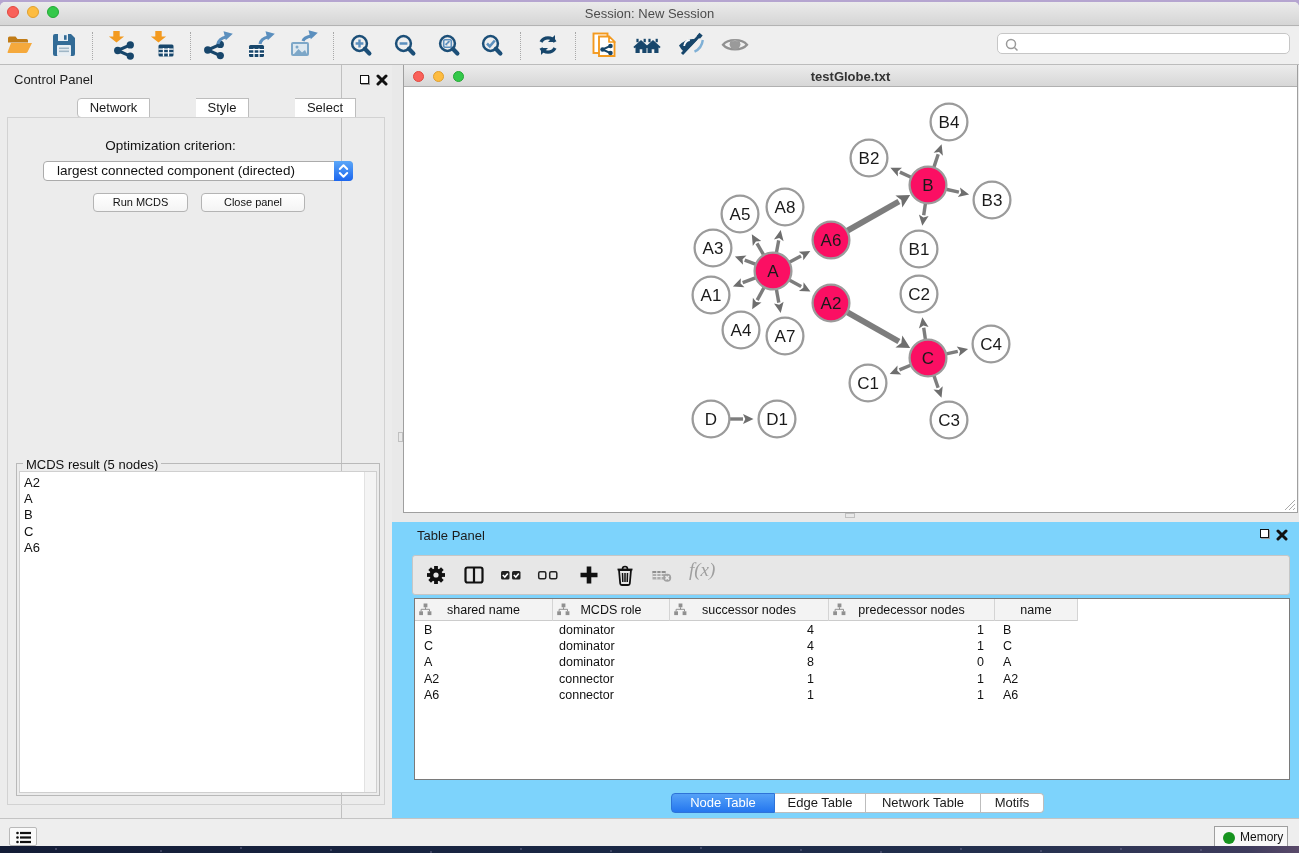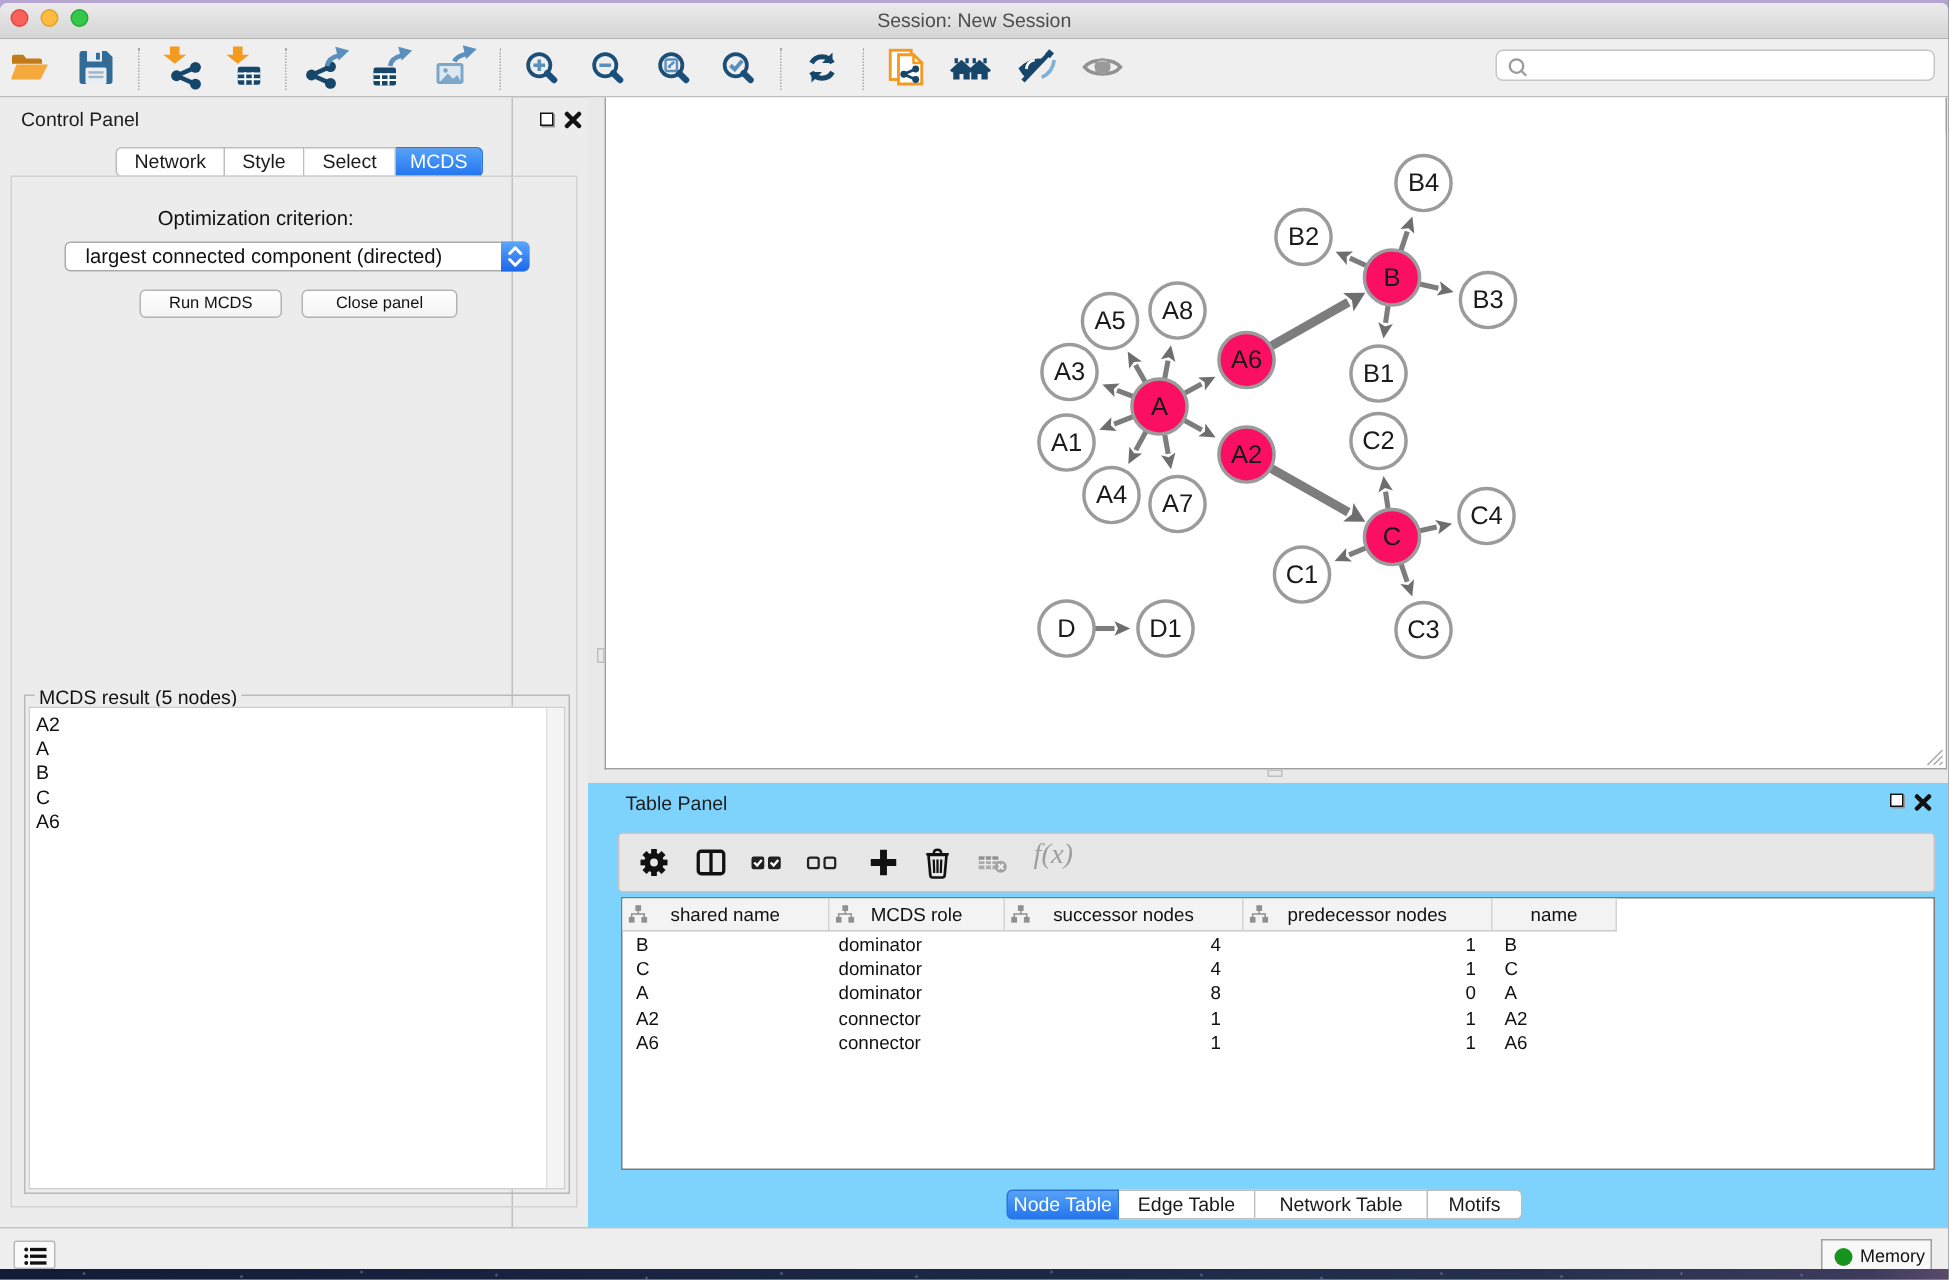--- a/index.html
+++ b/index.html
@@ -238,21 +238,21 @@
           <line x1="10.5" y1="10.5" x2="13.5" y2="13.5" stroke="#9a9a9a" stroke-width="1.5"></line>
         </svg>
       </div>
     </div>
   <div class="cpanel">
     <div class="phead">Control Panel</div>
     <div class="pbtn-sq" style="left:360px;top:10px;"></div>
     <svg style="position:absolute;left:376px;top:9px" width="12" height="12" viewBox="0 0 12 12">
         <path d="M2 2 L10 10 M10 2 L2 10" stroke="#111" stroke-width="3" stroke-linecap="round"></path>
       </svg>
-    <div class="tabs" style="left:77px;top:33px;">
+    <div class="tabs" style="left:77px;top:33px;gap:46px;">
       <div class="tab" style="width:73px;padding:0;">Network</div>
         <div class="tab" style="width:53px;padding:0;">Style</div>
         <div class="tab" style="width:61px;padding:0;">Select</div>
         <div class="tab sel" style="width:58px;padding:0;">MCDS</div>
     </div>
     <div class="cp-inner"></div>
     <div class="optlabel">Optimization criterion:</div>
     <div class="combo">largest connected component (directed)
       <div class="step"><svg width="19" height="20" viewBox="0 0 19 20">
             <path d="M5.8 8 L9.5 4.2 L13.2 8 M5.8 12 L9.5 15.8 L13.2 12" stroke="#fff" stroke-width="2" fill="none" stroke-linecap="round" stroke-linejoin="round"></path>
@@ -268,20 +268,26 @@
           <div>A</div>
           <div>B</div>
           <div>C</div>
           <div>A6</div>
         </div>
       <div class="vsb"></div>
     </div>
   </div>
   <div class="rright">
     <div class="netwin">
+      <div class="ititle">
+        <div class="itl" style="left:9px;background:#f9615a;border:0.5px solid #e1483f;"></div>
+        <div class="itl" style="left:29px;background:#fdbc40;border:0.5px solid #e0a02e;"></div>
+        <div class="itl" style="left:49px;background:#34c84a;border:0.5px solid #23a835;"></div>
+        <div class="t">testGlobe.txt</div>
+      </div>
       <div class="canvas" id="canvas">
           <svg width="893" height="423" viewBox="0 0 893 423" style="position:absolute;left:0;top:0">
 <line x1="350.7" y1="188.3" x2="336.7" y2="193.7" stroke="#7d7d7d" stroke-width="3.4"></line>
 <polygon points="326.9,197.5 334.9,189.2 334.6,194.6 338.5,198.3" fill="#6e6e6e"></polygon>
 <line x1="350.7" y1="175.7" x2="338.7" y2="171.2" stroke="#7d7d7d" stroke-width="3.4"></line>
 <polygon points="328.9,167.4 340.5,166.6 336.6,170.3 337.0,175.7" fill="#6e6e6e"></polygon>
 <line x1="358.7" y1="197.4" x2="351.2" y2="211.1" stroke="#7d7d7d" stroke-width="3.4"></line>
 <polygon points="346.2,220.3 346.9,208.8 350.1,213.1 355.5,213.4" fill="#6e6e6e"></polygon>
 <line x1="358.2" y1="166.9" x2="351.0" y2="154.4" stroke="#7d7d7d" stroke-width="3.4"></line>
 <polygon points="345.8,145.3 355.3,152.0 349.9,152.4 346.8,156.9" fill="#6e6e6e"></polygon>
@@ -477,21 +483,21 @@
           </div>
           <div class="trow" style="top:87.80000000000001px;width:100%;">
             <span style="position:absolute;left:9px;">A6</span>
             <span style="position:absolute;left:144px;">connector</span>
             <span style="position:absolute;left:255px;width:144px;text-align:right;">1</span>
             <span style="position:absolute;left:414px;width:155px;text-align:right;">1</span>
             <span style="position:absolute;left:588px;">A6</span>
           </div>
         </div>
       <div class="seg" style="left:279px;top:271px;">
-        <div class="tab sel" style="width:75px;padding:0;">Node Table</div>
+        <div class="tab sel" style="width:104px;padding:0;">Node Table</div>
           <div class="tab" style="width:91px;padding:0;">Edge Table</div>
           <div class="tab" style="width:115px;padding:0;">Network Table</div>
           <div class="tab" style="width:63px;padding:0;">Motifs</div>
       </div>
     </div>
   </div>
   <div class="statusbar">
     <div class="sb-left">
         <svg width="16" height="13" viewBox="0 0 16 13" style="position:absolute;left:6px;top:3px;">
           <circle cx="1.5" cy="2" r="1.3" fill="#111"></circle>

